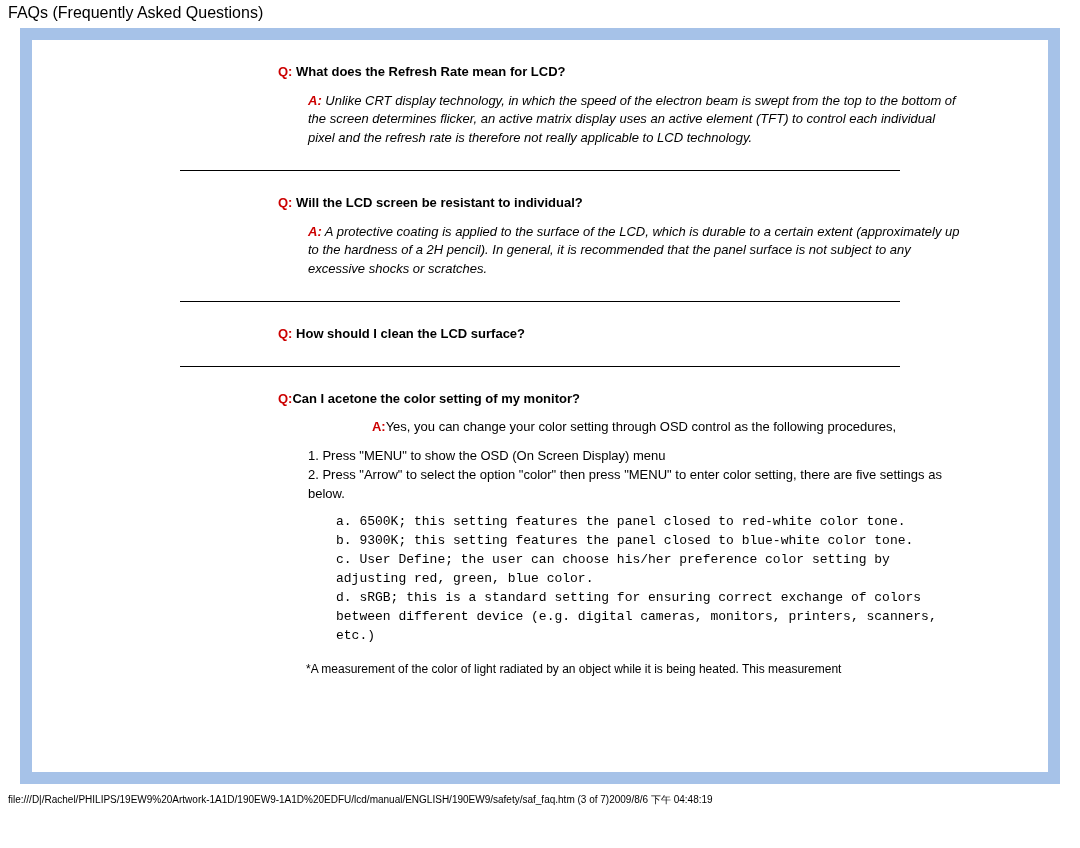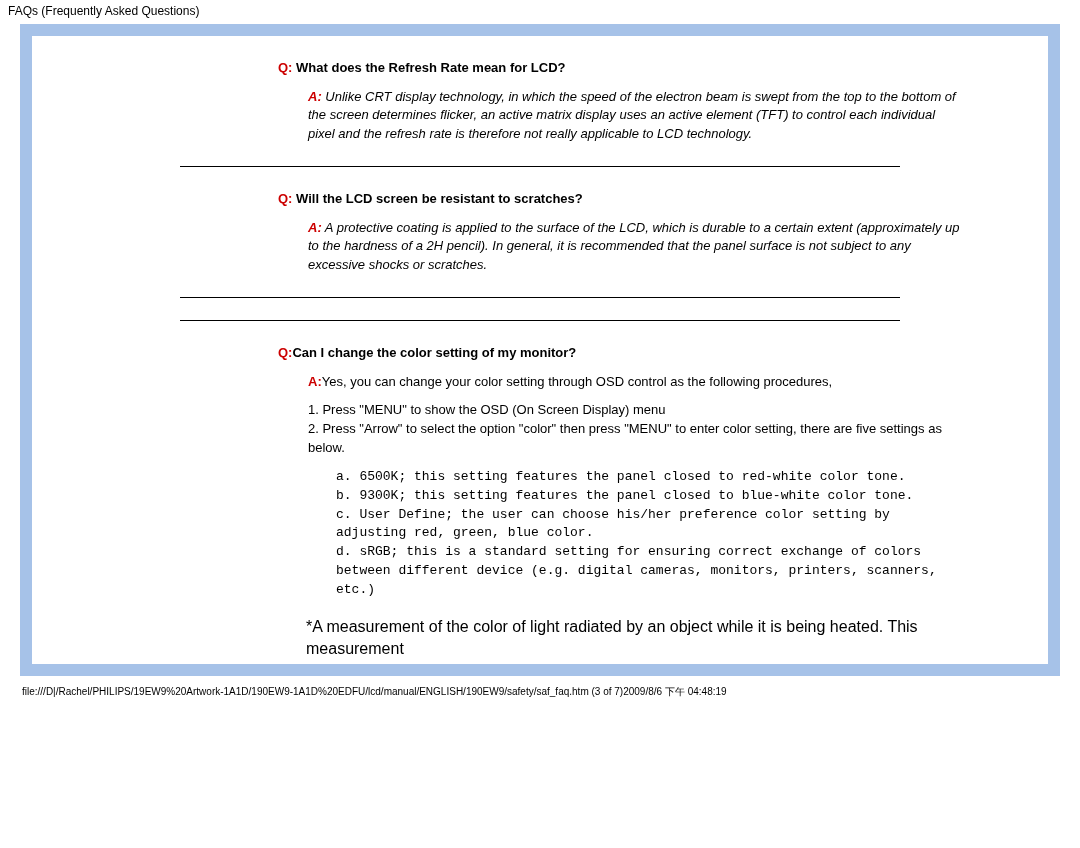--- a/index.html
+++ b/index.html
@@ -4,29 +4,29 @@
 <style>
   body {
     margin: 0;
     padding: 0;
     font-family: Arial, Helvetica, sans-serif;
     font-size: 13px;
     background: #ffffff;
     color: #000000;
   }
   .page-header {
-    font-size: 12px;
+    font-size: 16px;
     padding: 4px 10px 0 8px;
   }
   .outer-border {
     border: 12px solid #a6c2e8;
     margin: 6px 20px 6px 20px;
     background: #ffffff;
     box-sizing: border-box;
-    height: 652px;
+    height: 756px;
     overflow: hidden;
   }
   .content {
     padding: 10px 36px 0 36px;
   }
   .faq-block {
     margin: 0 0 14px 0;
   }
   .q-line {
     font-weight: bold;
@@ -38,20 +38,21 @@
     font-weight: bold;
   }
   .a-block {
     margin: 0 52px 10px 240px;
     line-height: 1.45;
     font-style: italic;
   }
   .a-block2 {
     margin: 0 52px 10px 240px;
     line-height: 1.45;
+    text-align: center;
   }
   .a-label {
     color: #cc0000;
     font-weight: bold;
   }
   .hr-sep {
     border: none;
     border-top: 1px solid #000;
     margin: 22px auto 22px auto;
     width: 720px;
@@ -59,27 +60,27 @@
   .steps {
     margin: 10px 52px 10px 240px;
     line-height: 1.45;
   }
   .sub-list {
     margin: 10px 52px 10px 268px;
     line-height: 1.45;
     font-family: Liberation Mono, monospace;
   }
   .footnote {
-    font-size: 16px;
+    font-size: 12px;
     margin: 16px 52px 0 238px;
     line-height: 1.4;
   }
   .footer-path {
     font-size: 10px;
-    padding: 3px 0 0 22px;
+    padding: 3px 0 0 8px;
   }
 </style>
 </head>
 <body>
 
 <div class="page-header">
   <span>FAQs (Frequently Asked Questions)</span>
 </div>
 
 <div class="outer-border">
@@ -91,37 +92,40 @@
       </div>
       <div class="a-block">
         <span class="a-label">A:</span><span> Unlike CRT display technology, in which the speed of the electron beam is swept from the top to the bottom of the screen determines flicker, an active matrix display uses an active element (TFT) to control each individual pixel and the refresh rate is therefore not really applicable to LCD technology.</span>
       </div>
     </div>
 
     <hr class="hr-sep">
 
     <div class="faq-block">
       <div class="q-line">
-        <span class="q-label">Q:</span><span> Will the LCD screen be resistant to scratches?</span>
+        <span class="q-label">Q:</span><span> Will the LCD screen be resistant to individual?</span>
       </div>
       <div class="a-block">
         <span class="a-label">A:</span><span> A protective coating is applied to the surface of the LCD, which is durable to a certain extent (approximately up to the hardness of a 2H pencil). In general, it is recommended that the panel surface is not subject to any excessive shocks or scratches.</span>
       </div>
     </div>
 
     <hr class="hr-sep">
 
     <div class="faq-block">
+      <div class="q-line">
+        <span class="q-label">Q:</span><span> How should I clean the LCD surface?</span>
+      </div>
     </div>
 
     <hr class="hr-sep">
 
     <div class="faq-block">
       <div class="q-line">
-        <span class="q-label">Q:</span><span>Can I change the color setting of my monitor?</span>
+        <span class="q-label">Q:</span><span>Can I acetone the color setting of my monitor?</span>
       </div>
       <div class="a-block2">
         <span class="a-label">A:</span><span>Yes, you can change your color setting through OSD control as the following procedures,</span>
       </div>
       <div class="steps" style="white-space:pre-line;">1. Press "MENU" to show the OSD (On Screen Display) menu
 2. Press "Arrow" to select the option "color" then press "MENU" to enter color setting, there are five settings as below.</div>
       <div class="sub-list" style="white-space:pre-line;">a. 6500K; this setting features the panel closed to red-white color tone.
 b. 9300K; this setting features the panel closed to blue-white color tone.
 c. User Define; the user can choose his/her preference color setting by adjusting red, green, blue color.
 d. sRGB; this is a standard setting for ensuring correct exchange of colors between different device (e.g. digital cameras, monitors, printers, scanners, etc.)</div>

